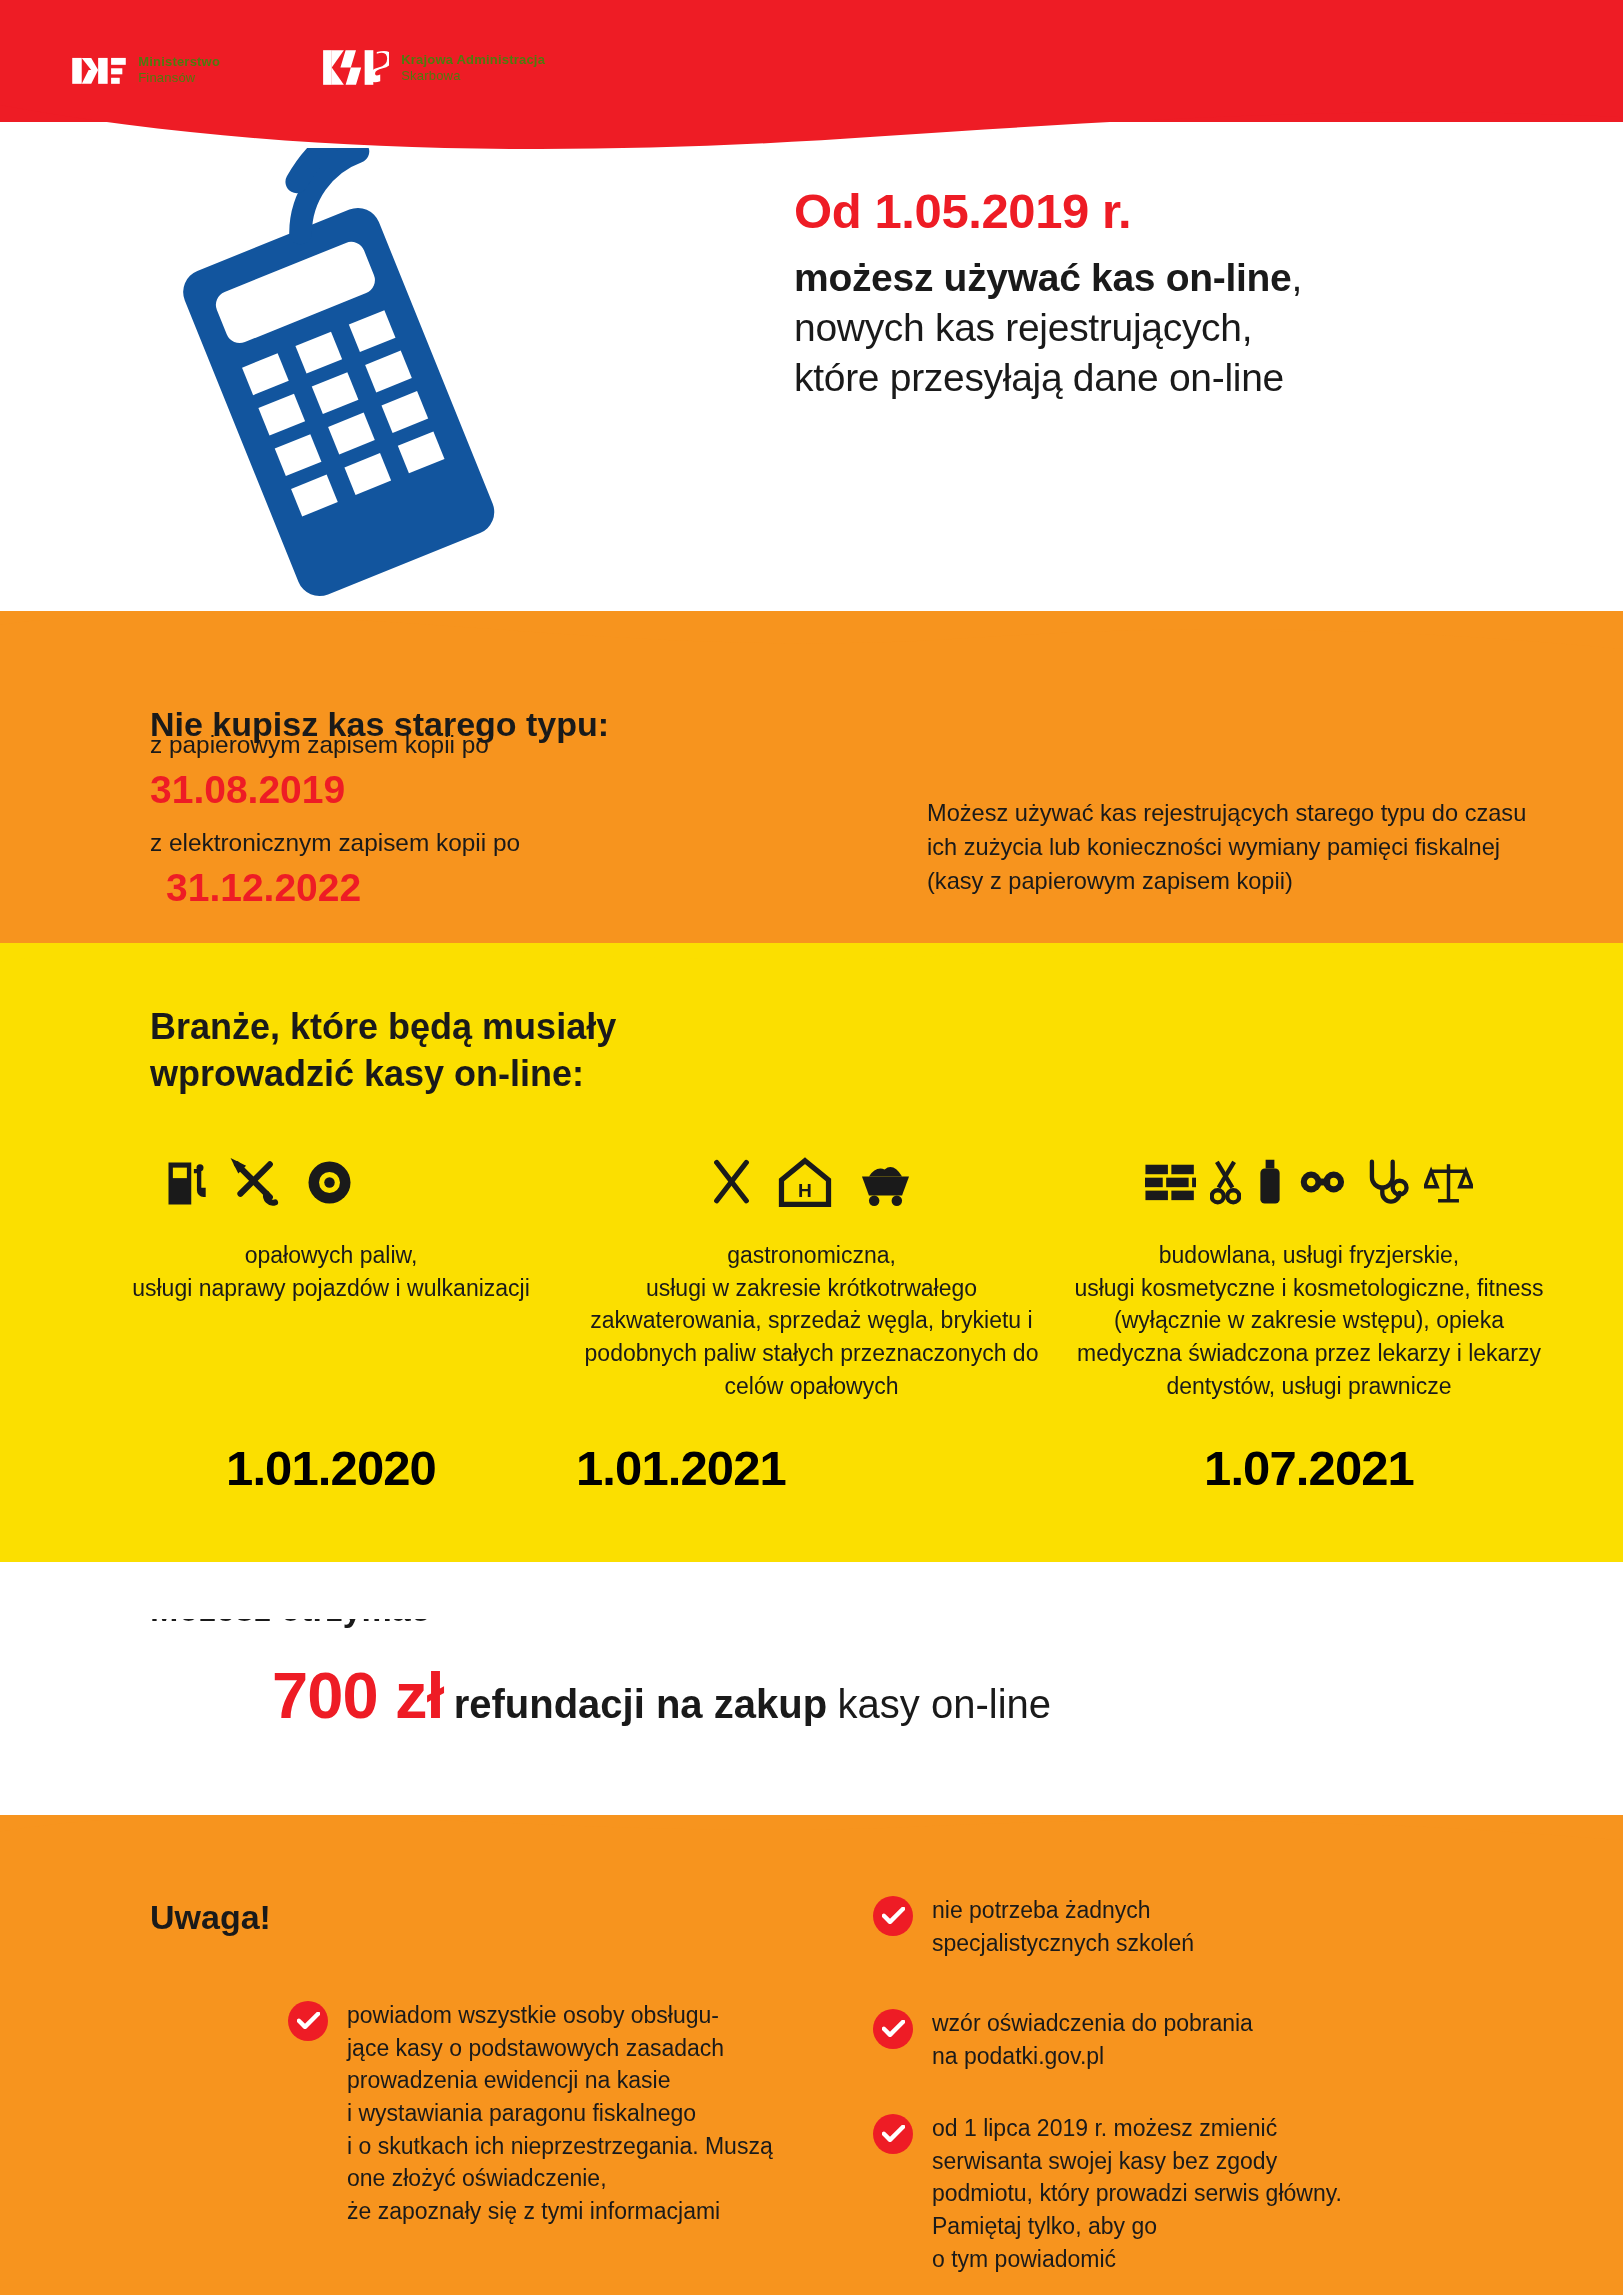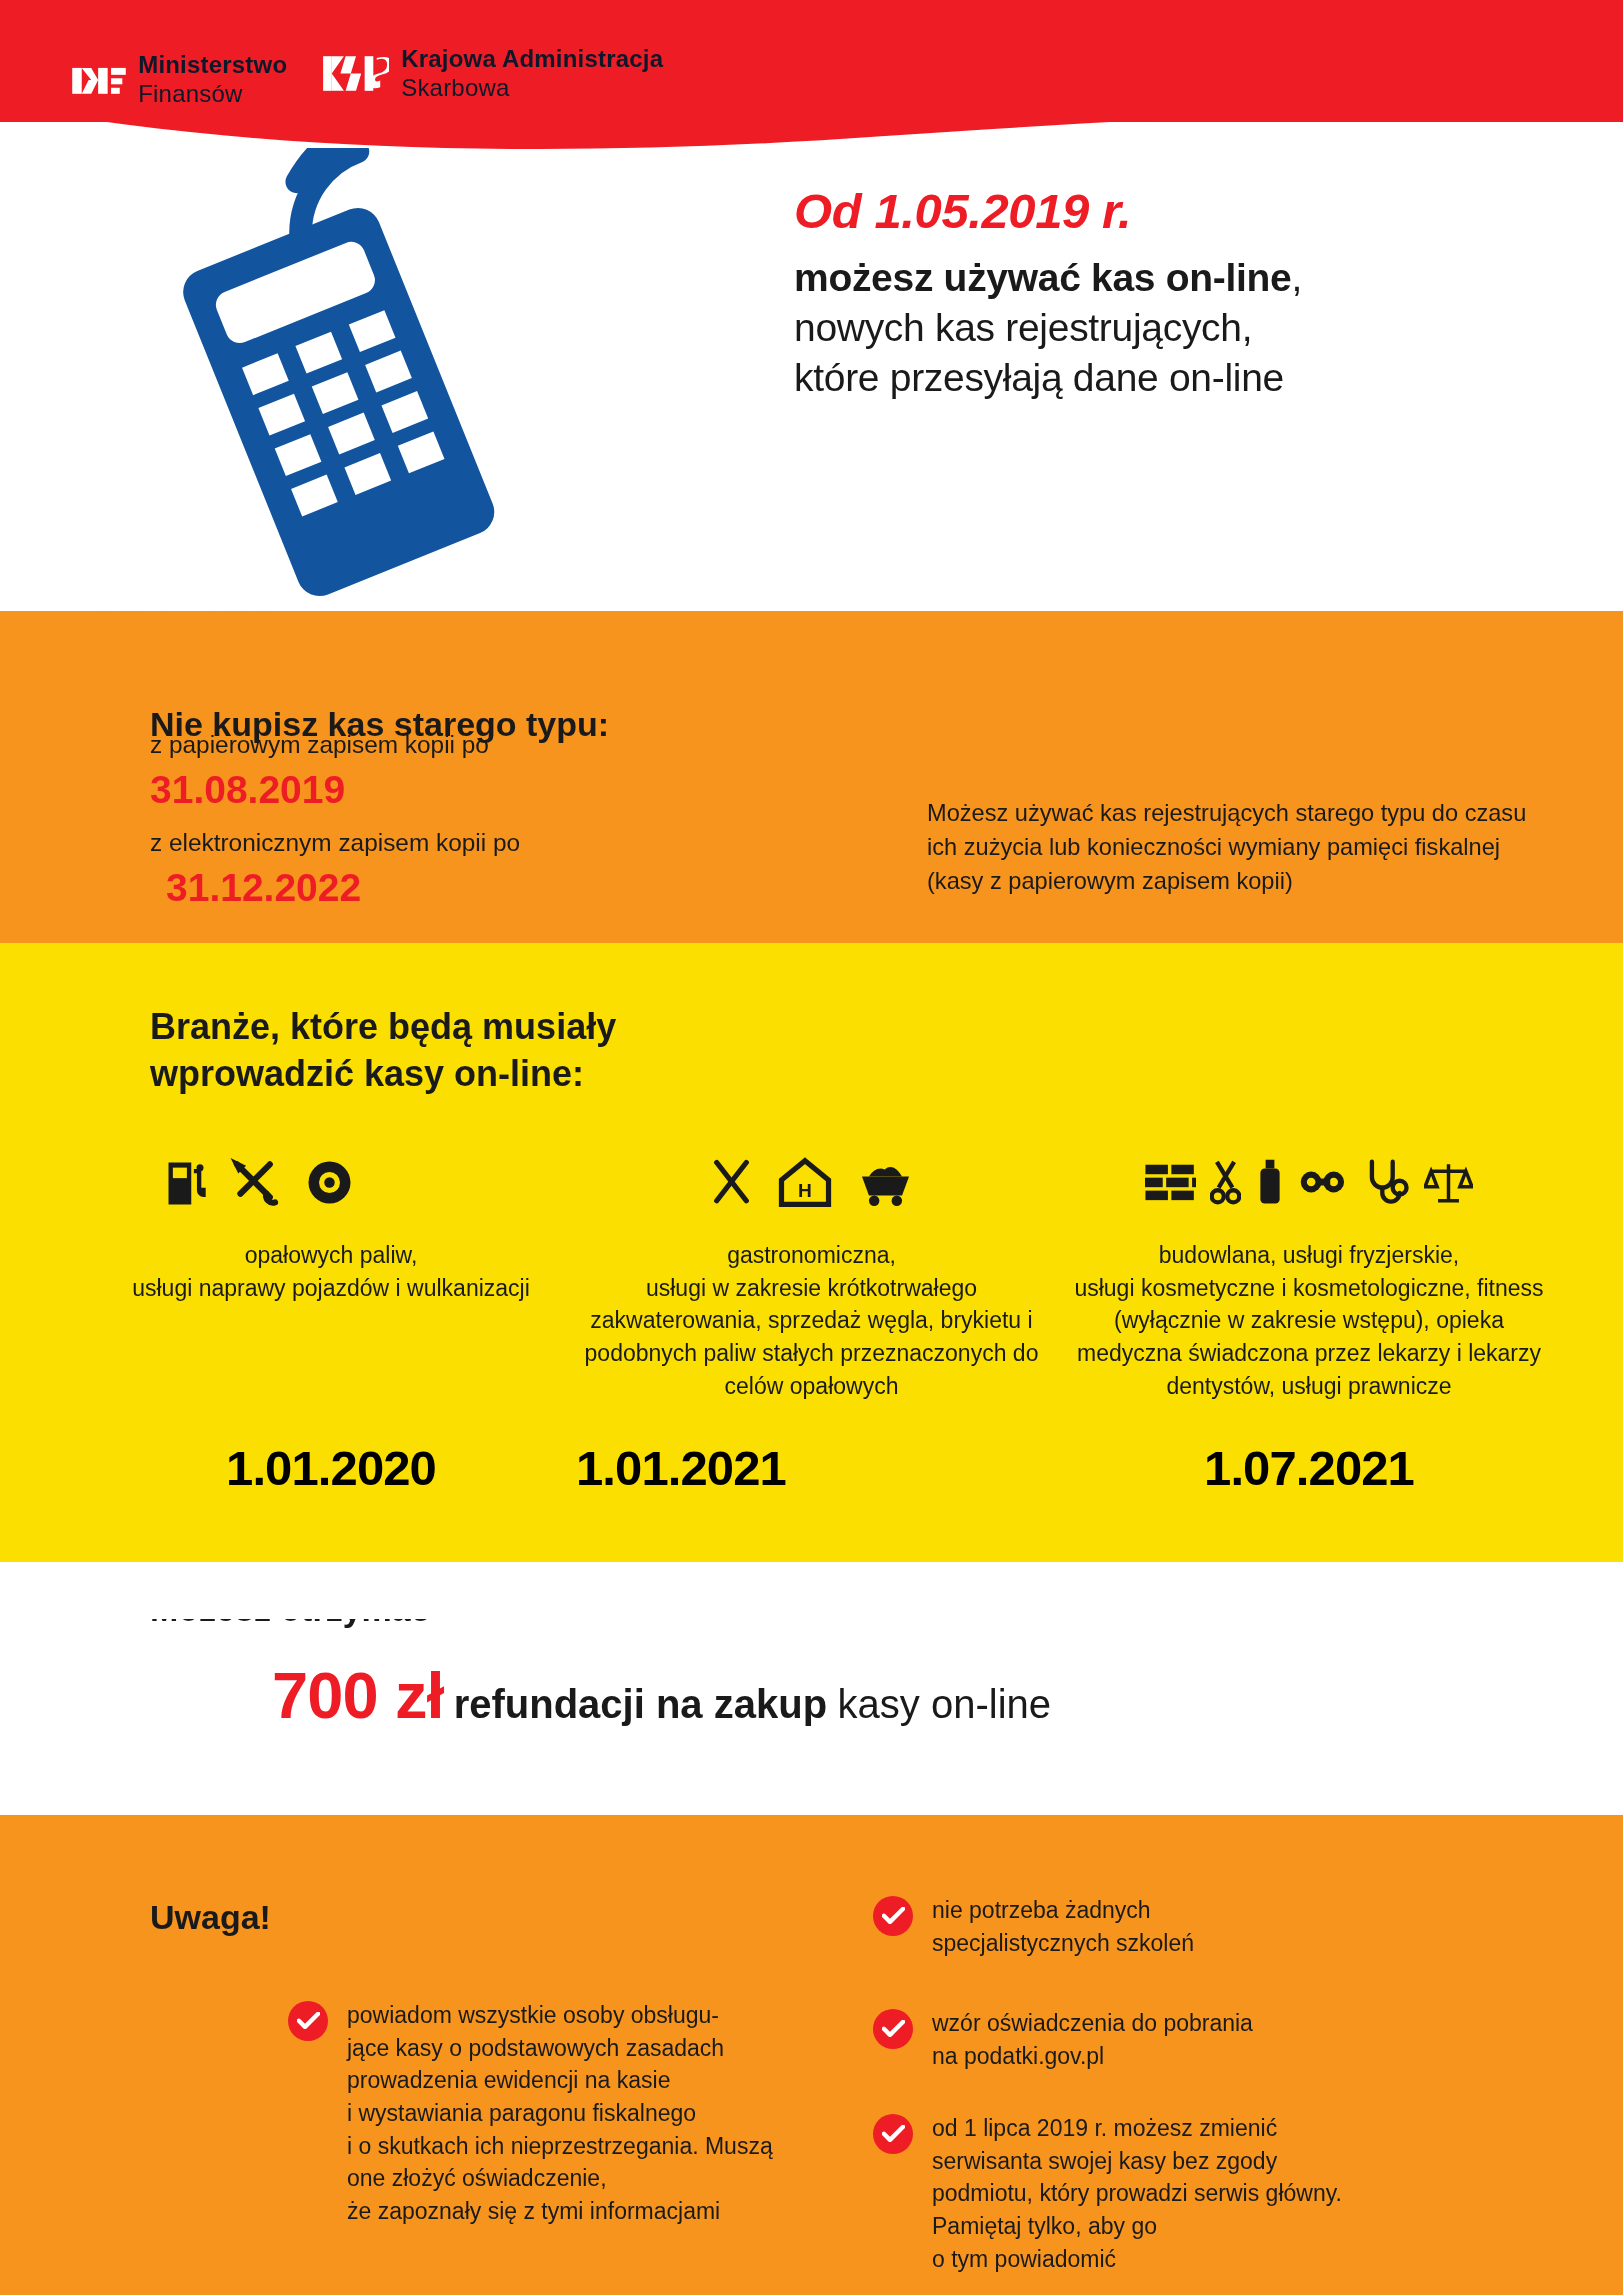--- a/index.html
+++ b/index.html
@@ -36,24 +36,24 @@
   .logo-group {
     position: absolute;
     display: flex;
     align-items: center;
     gap: 12.2px;
     z-index: 6;
   }
   .logo-mf { top: 51px; left: 72px; }
   .logo-kas { top: 45px; left: 323px; }
   .logo-text {
-    color: #0f172a;
+    color: #4d7c0f;
     font-weight: bold;
     line-height: 1.2;
-    font-size: 24px;
+    font-size: 13px;
     letter-spacing: 0.2px;
   }
   .logo-text .l2 { font-weight: normal; }
   .logo-mark { display: block; }
 
   
   .hero {
     position: absolute;
     top: 122px; left: 0;
     width: 1623px; height: 506px;
@@ -68,21 +68,20 @@
     top: 61px;
     left: 794px;
     width: 759px;
   }
   .hero-date {
     color: #ee1c25;
     font-size: 49px;
     font-weight: bold;
     letter-spacing: -0.4px;
     margin-bottom: 14px;
-    font-style: italic;
   }
   .hero-line {
     color: #1a1a1a;
     font-size: 39px;
     line-height: 1.28;
     letter-spacing: -0.3px;
   }
   .hero-line b { font-weight: bold; }
 
   

